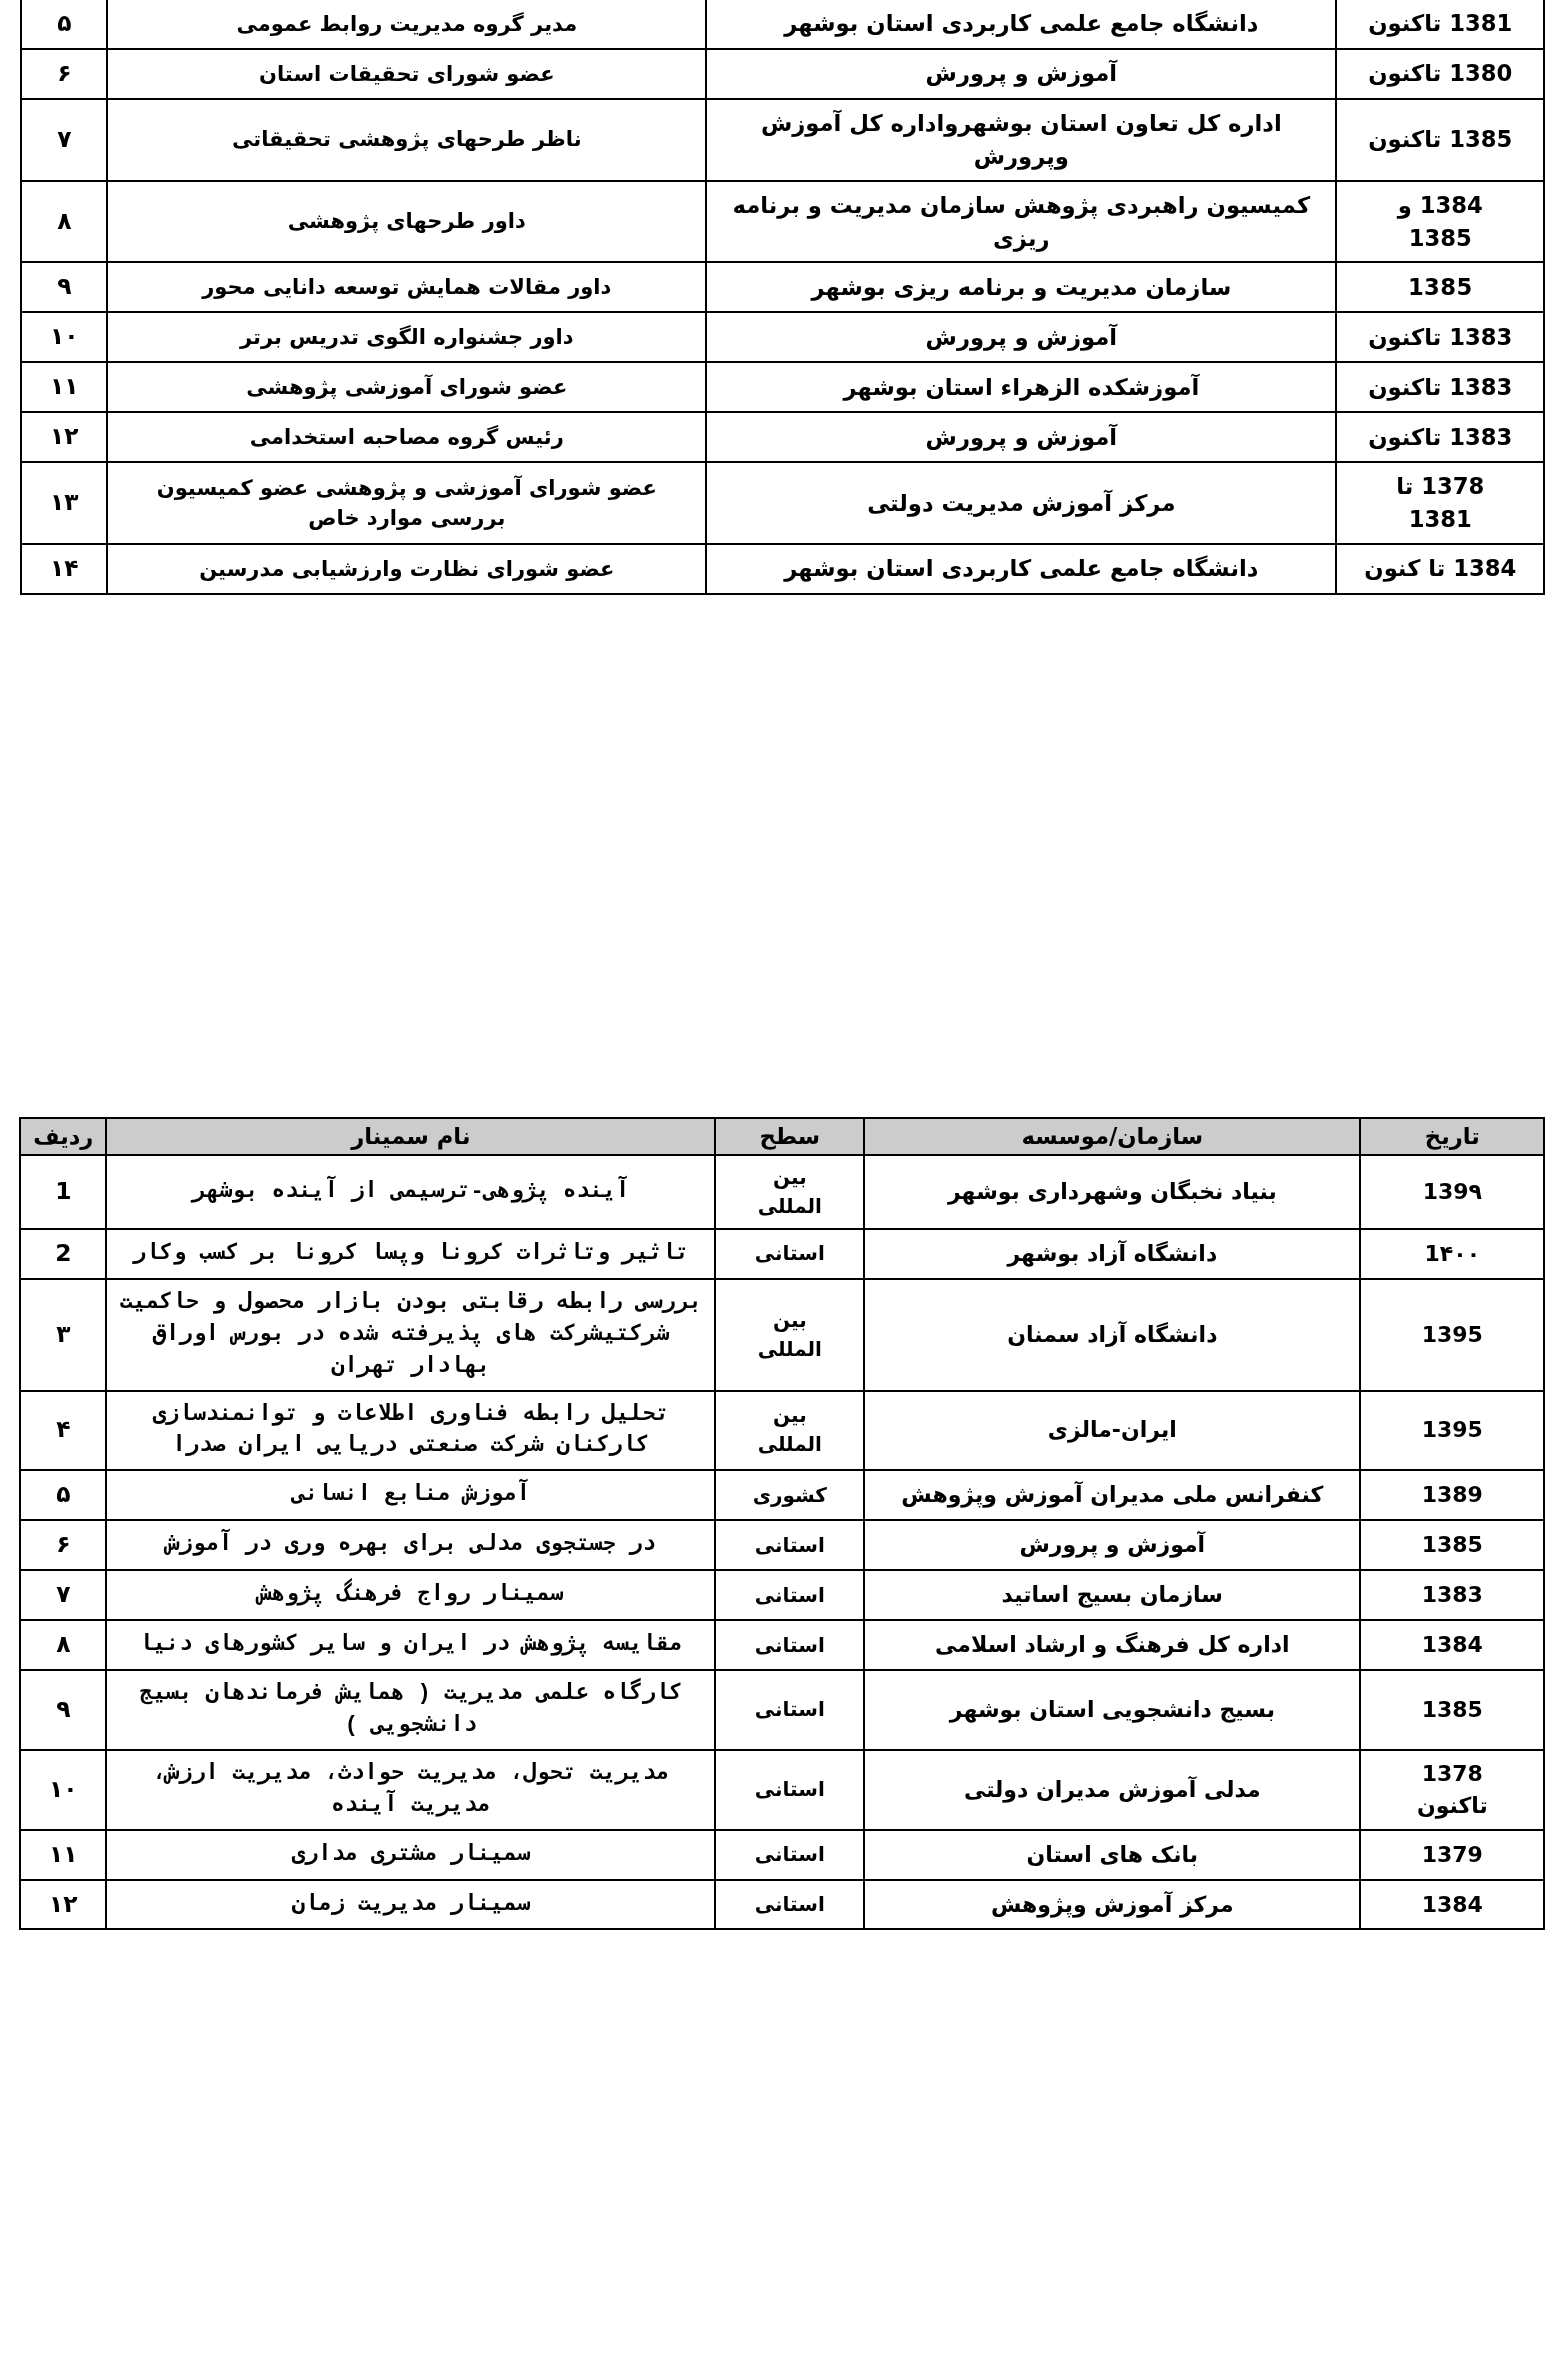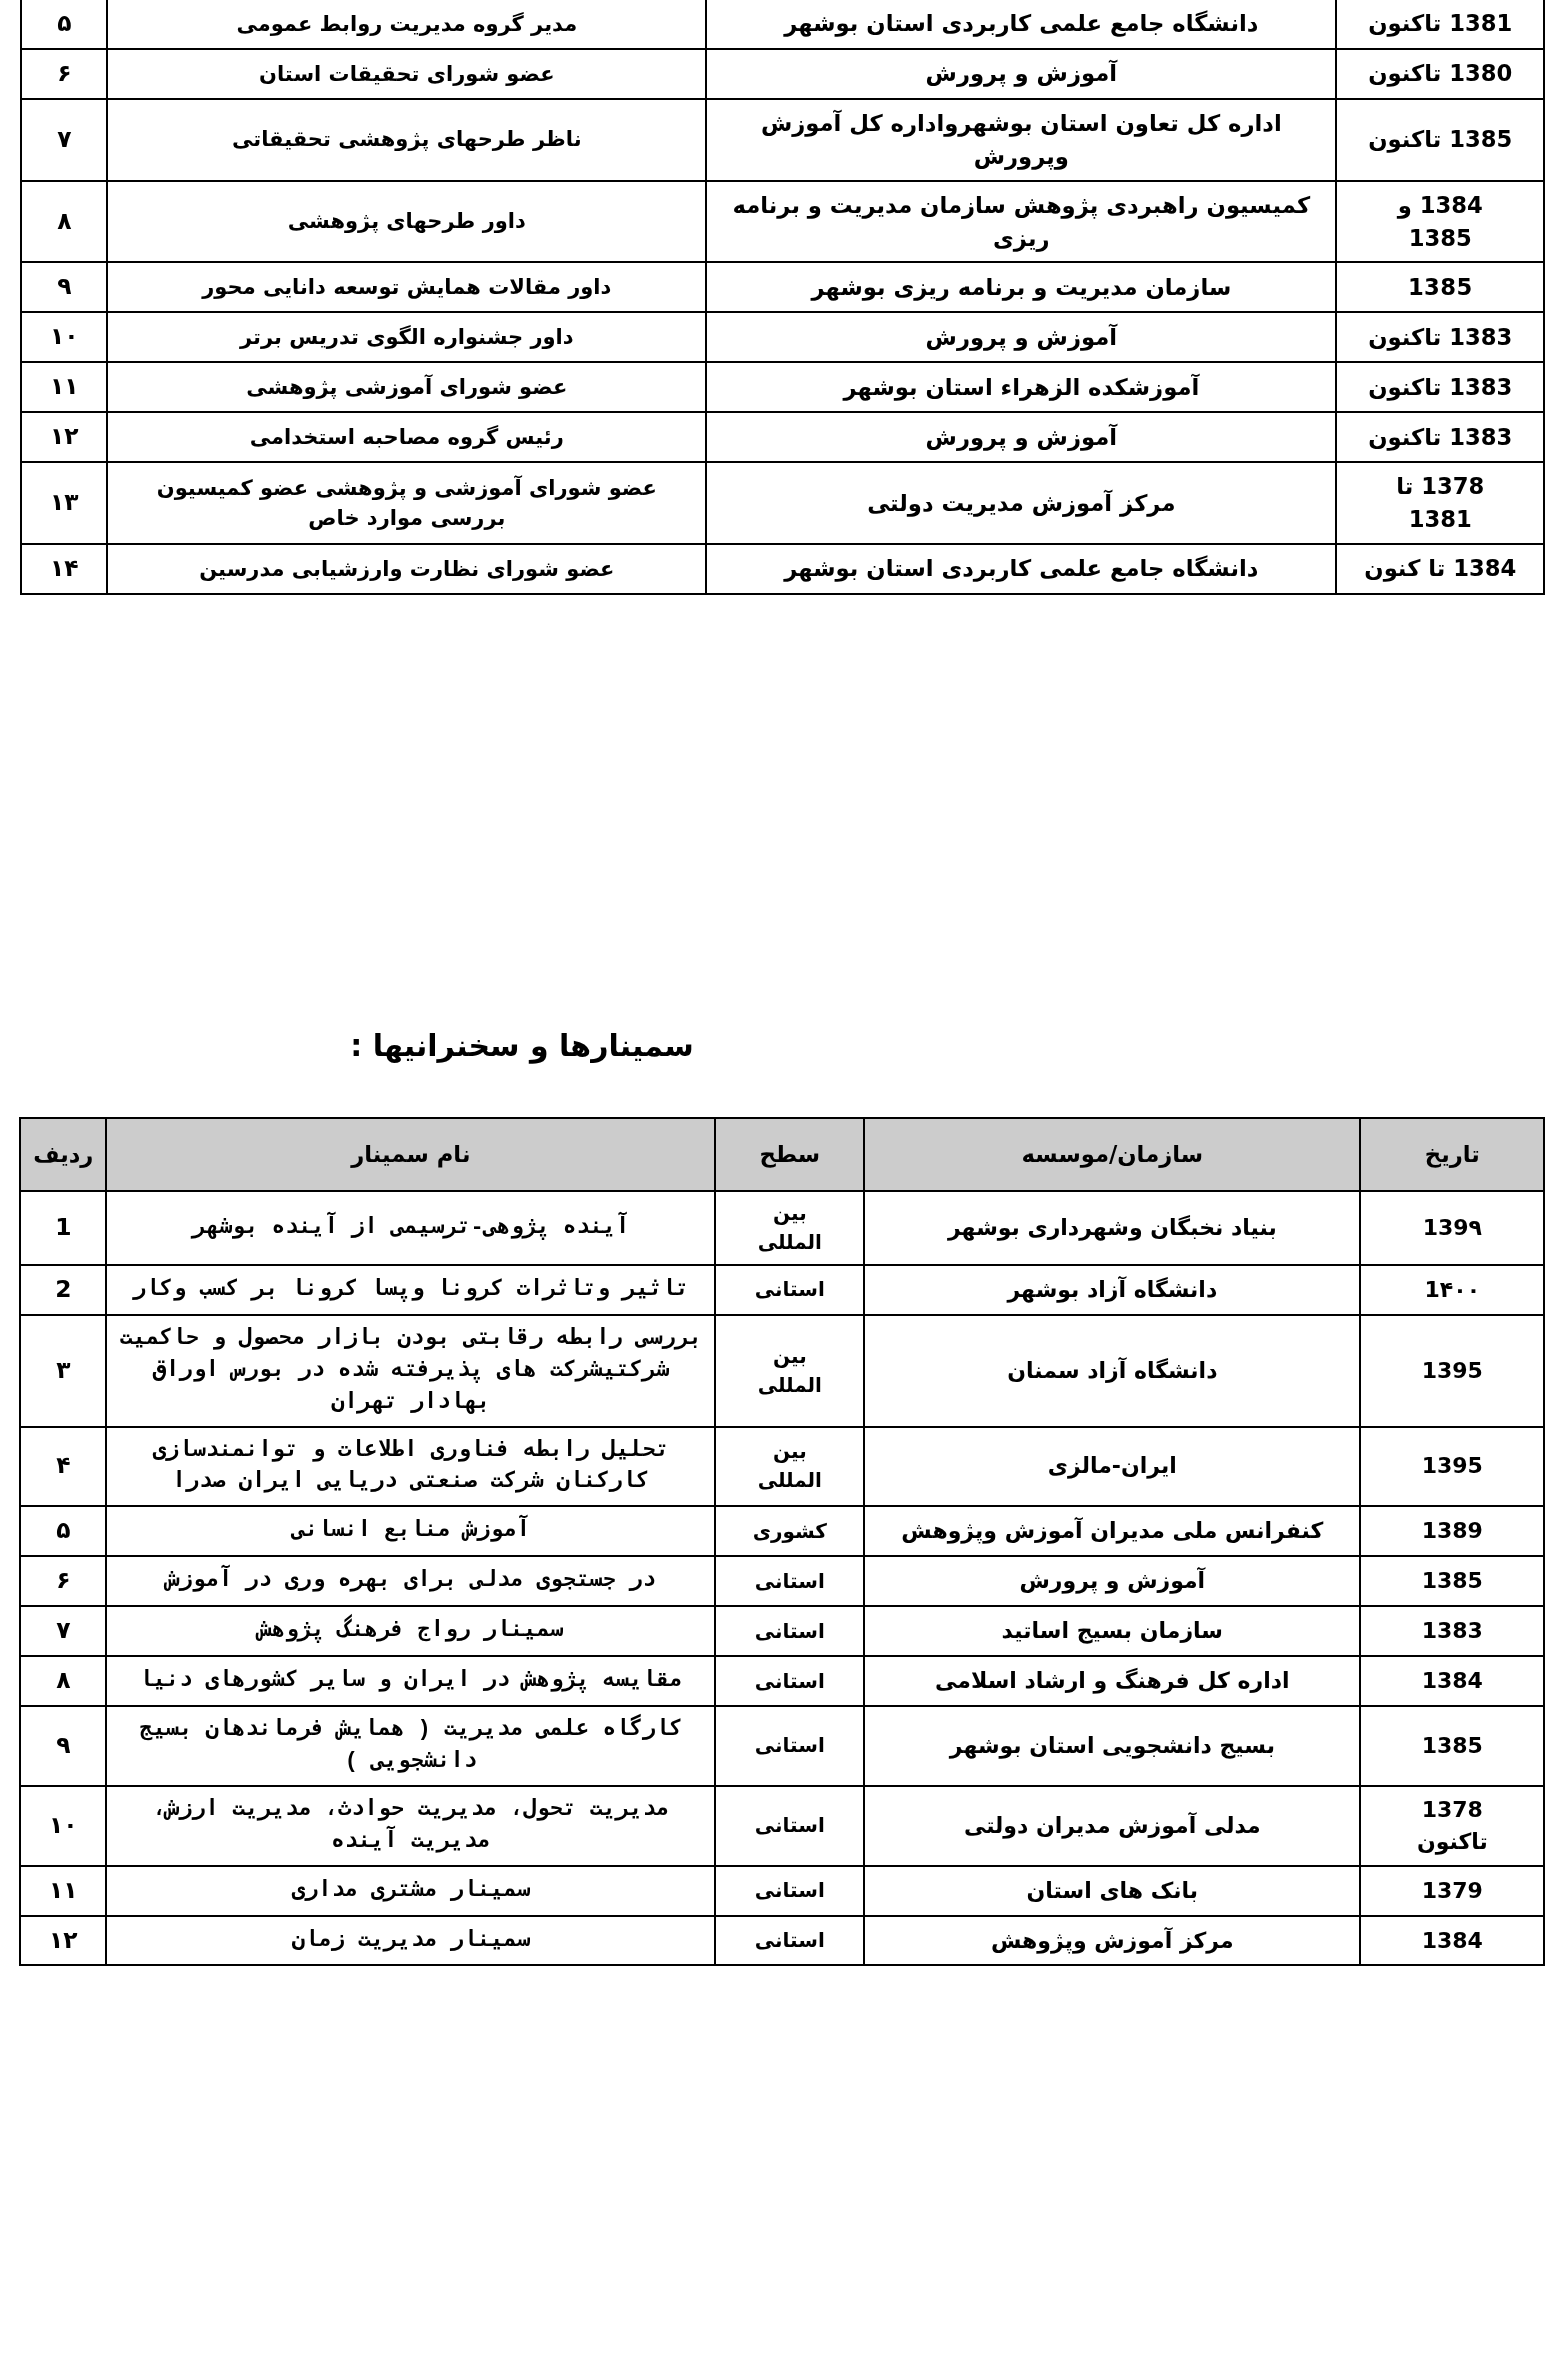--- a/index.html
+++ b/index.html
@@ -93,21 +93,21 @@
     top: 1117px;
     right: 22.7px;
     width: 1523px;
   }
   #table-two col.c-num   { width: 86px; }
   #table-two col.c-name  { width: 609px; }
   #table-two col.c-level { width: 149px; }
   #table-two col.c-org   { width: 496px; }
   #table-two col.c-date  { width: 184px; }
 
-  #table-two th { padding: 19px 7px; font-size: 22.7px; }
+  #table-two th { padding: 1px 7px; font-size: 22.7px; }
   #table-two td.cell-num   { font-size: 23.4px; }
   #table-two td.cell-name  { font-size: 22px; text-align: center; font-family: Liberation Mono, monospace; }
   #table-two td.cell-level { font-size: 20px; }
   #table-two td.cell-org   { font-size: 22px; }
   #table-two td.cell-date  { font-size: 22px; border-radius: 11px; }
 
   .two-line { white-space: pre-line; }
 
   
   table.doc-table { border: 2.8px solid #000; }
@@ -186,23 +186,20 @@
           <tr>
             <td class="cell-date">1384 تا کنون</td>
             <td class="cell-org">دانشگاه جامع علمی کاربردی استان بوشهر</td>
             <td class="cell-title">عضو شورای نظارت وارزشیابی مدرسین</td>
             <td class="cell-num">۱۴</td>
           </tr>
         </tbody>
     </table>
   </div>
 
-  <div id="seminars-heading">
-    <span class="inner">سمینارها و سخنرانیها :</span>
-  </div>
 
   <div id="table-two-wrap">
     <table id="table-two" class="doc-table">
       <colgroup>
         <col class="c-date">
         <col class="c-org">
         <col class="c-level">
         <col class="c-name">
         <col class="c-num">
       </colgroup>

